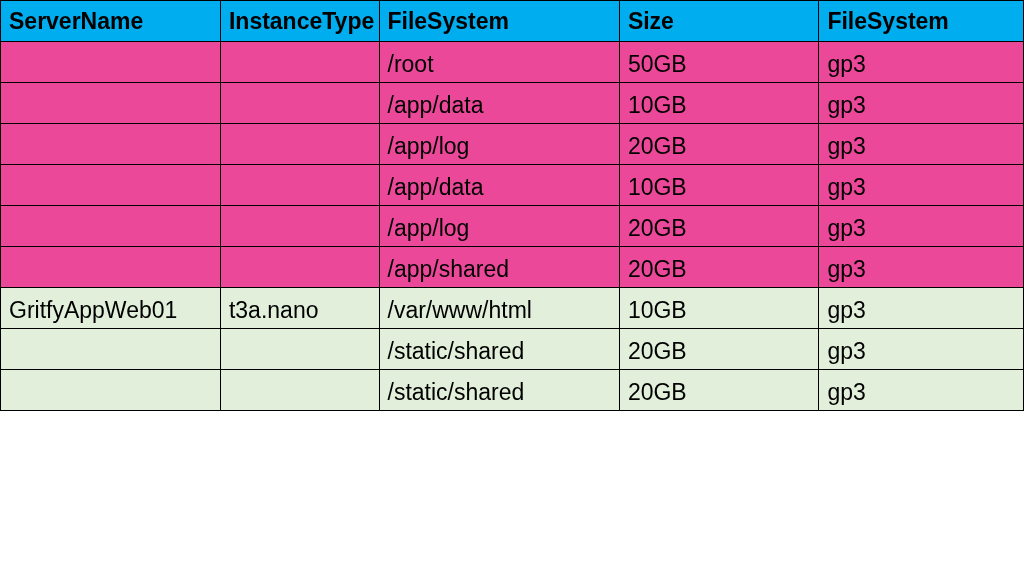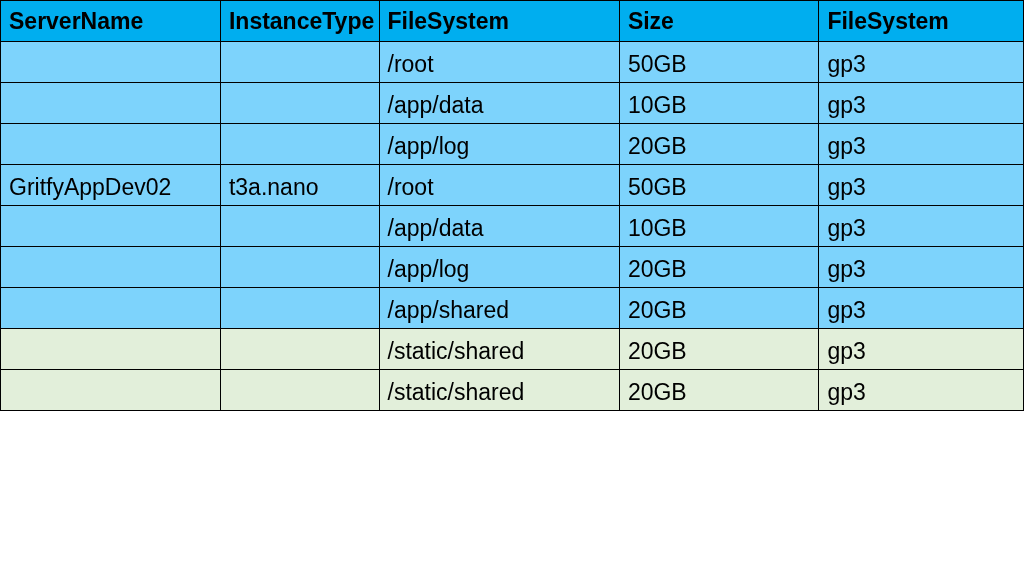--- a/index.html
+++ b/index.html
@@ -29,21 +29,21 @@
       overflow: hidden;
       white-space: nowrap;
     }
     th {
       background: #00aeef;
       font-weight: bold;
       vertical-align: middle;
       margin-left: 14px;
     }
     .group-a {
-      background: #7dd3fc;
+      background: #ec4899;
     }
     .group-b {
       background: #e2efda;
     }
     col.c1 { width: 21.5%; }
     col.c2 { width: 15.5%; }
     col.c3 { width: 23.5%; }
     col.c4 { width: 19.5%; }
     col.c5 { width: 20%; }
   </style>
@@ -84,27 +84,20 @@
           <td>gp3</td>
         </tr>
         <tr class="group-a">
           <td></td>
           <td></td>
           <td>/app/log</td>
           <td>20GB</td>
           <td>gp3</td>
         </tr>
         <tr class="group-a">
-          <td>GritfyAppDev02</td>
-          <td>t3a.nano</td>
-          <td>/root</td>
-          <td>50GB</td>
-          <td>gp3</td>
-        </tr>
-        <tr class="group-a">
           <td></td>
           <td></td>
           <td>/app/data</td>
           <td>10GB</td>
           <td>gp3</td>
         </tr>
         <tr class="group-a">
           <td></td>
           <td></td>
           <td>/app/log</td>
@@ -112,20 +105,27 @@
           <td>gp3</td>
         </tr>
         <tr class="group-a">
           <td></td>
           <td></td>
           <td>/app/shared</td>
           <td>20GB</td>
           <td>gp3</td>
         </tr>
         <tr class="group-b">
+          <td>GritfyAppWeb01</td>
+          <td>t3a.nano</td>
+          <td>/var/www/html</td>
+          <td>10GB</td>
+          <td>gp3</td>
+        </tr>
+        <tr class="group-b">
           <td></td>
           <td></td>
           <td>/static/shared</td>
           <td>20GB</td>
           <td>gp3</td>
         </tr>
         <tr class="group-b">
           <td></td>
           <td></td>
           <td>/static/shared</td>

